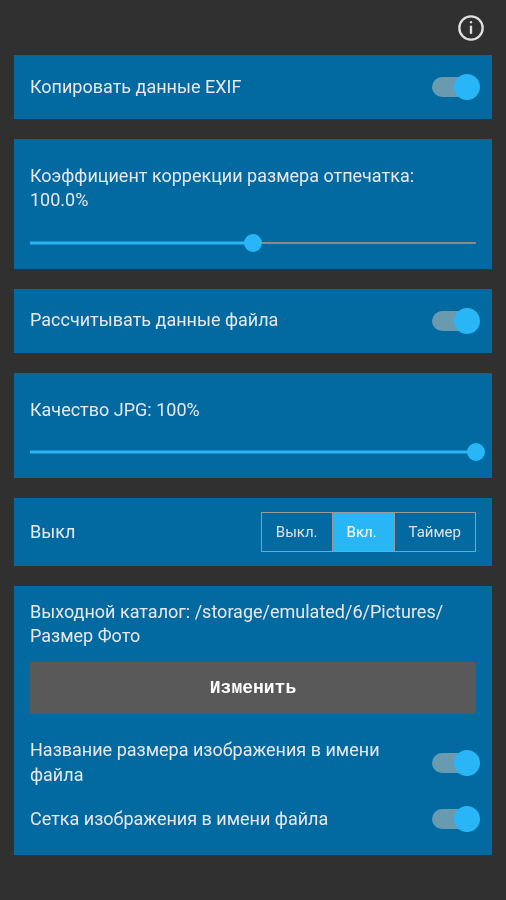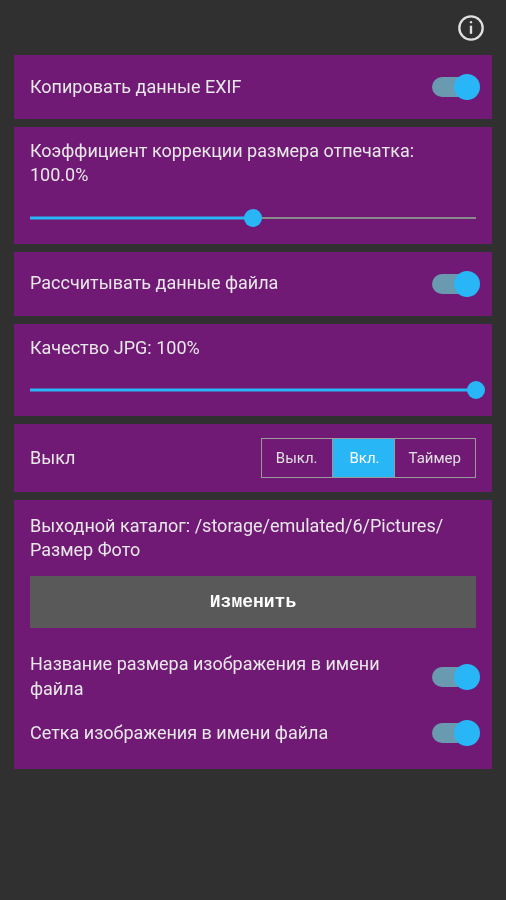--- a/index.html
+++ b/index.html
@@ -21,22 +21,22 @@
     .info-icon {
       width: 30px;
       height: 30px;
       display: flex;
       align-items: center;
       justify-content: center;
     }
     .info-icon svg { width: 28px; height: 28px; }
     .content { padding: 0 14px; }
     .card {
-      background: #701a75;
-      margin-bottom: 8px;
+      background: #0369a1;
+      margin-bottom: 20px;
       padding: 14px 16px;
     }
     .row {
       display: flex;
       justify-content: space-between;
       align-items: center;
       min-height: 36px;
     }
     .label {
       font-size: 18px;
@@ -56,21 +56,21 @@
     .toggle-knob {
       width: 26px;
       height: 26px;
       background: #29b6f6;
       border-radius: 50%;
       position: absolute;
       right: -4px;
       top: -3px;
     }
     .slider-container {
-      padding-top: 12px;
+      padding-top: 25px;
     }
     .slider {
       position: relative;
       height: 24px;
       margin-top: 18px;
     }
     .slider-track {
       position: absolute;
       top: 50%;
       transform: translateY(-50%);
@@ -97,21 +97,21 @@
     .segmented {
       display: flex;
       border: 1px solid #9a9a9a;
     }
     .segment {
       padding: 10px 14px;
       font-size: 15px;
       color: #e0e0e0;
       border-right: 1px solid #9a9a9a;
       min-width: 62px;
-      text-align: right;
+      text-align: left;
     }
     .segment:last-child { border-right: none; }
     .segment.active { background: #29b6f6; color: #fff; }
     .btn {
       background: #595959;
       color: #fff;
       font-size: 18px;
       font-weight: 700;
       padding: 16px;
       text-align: center;

